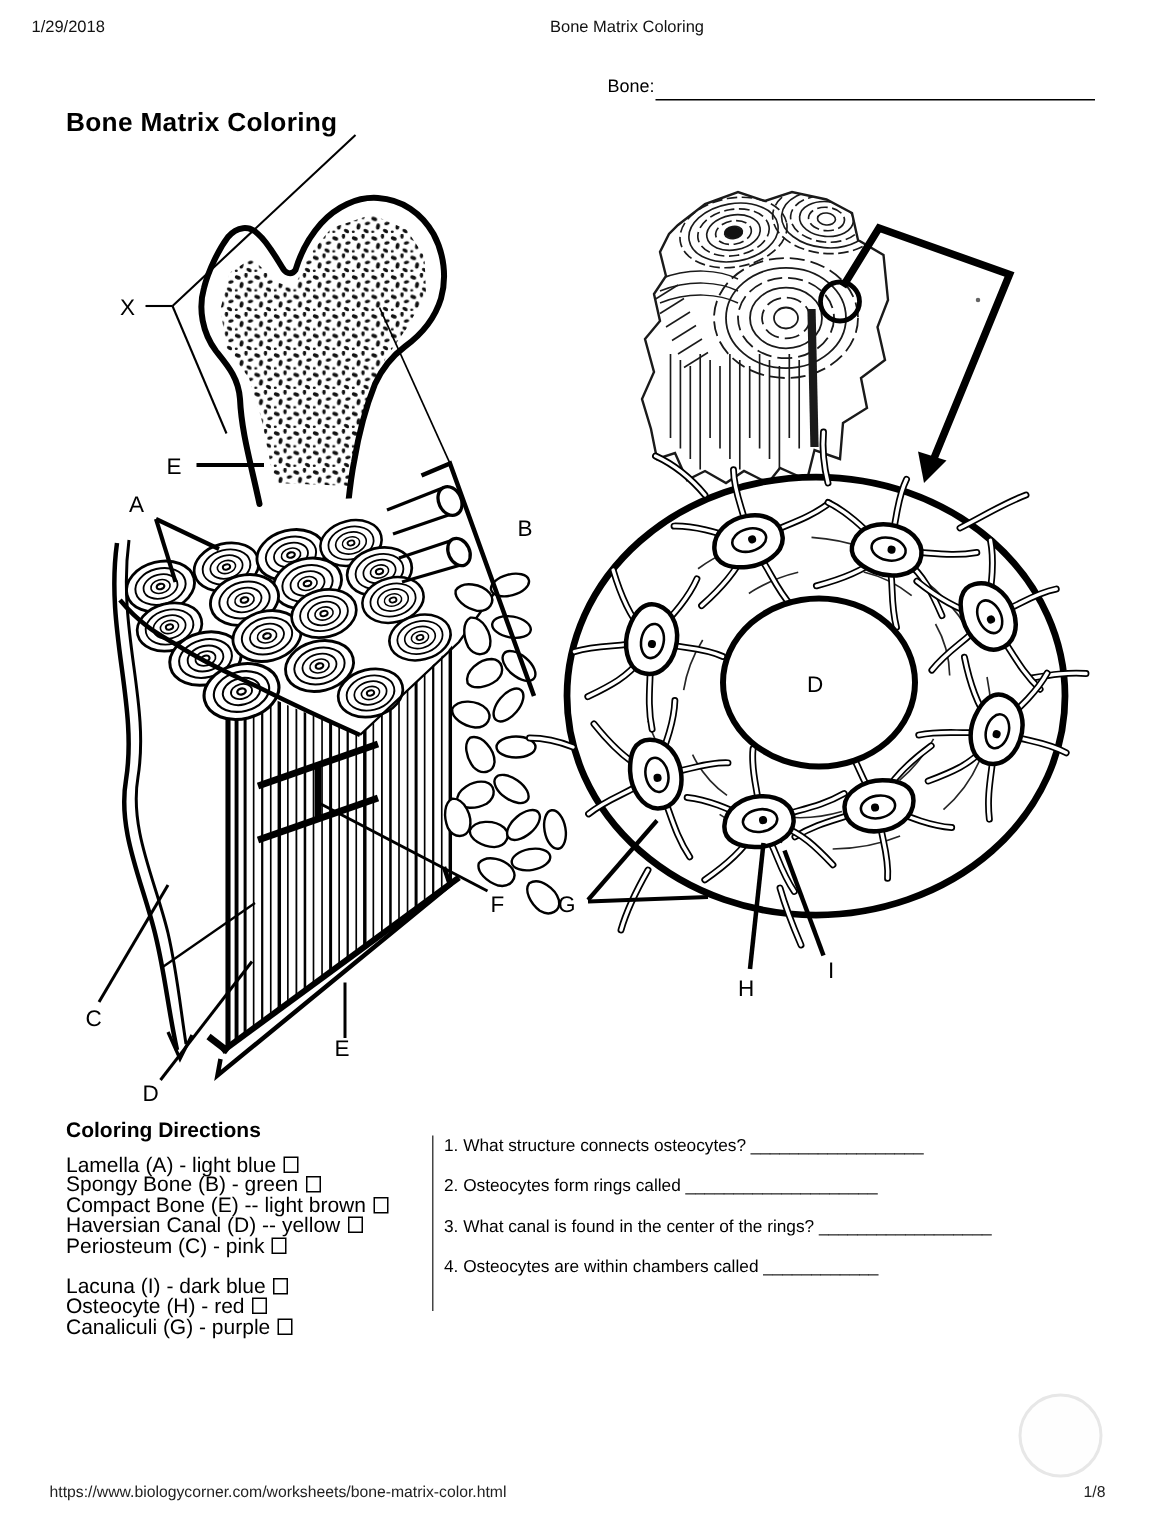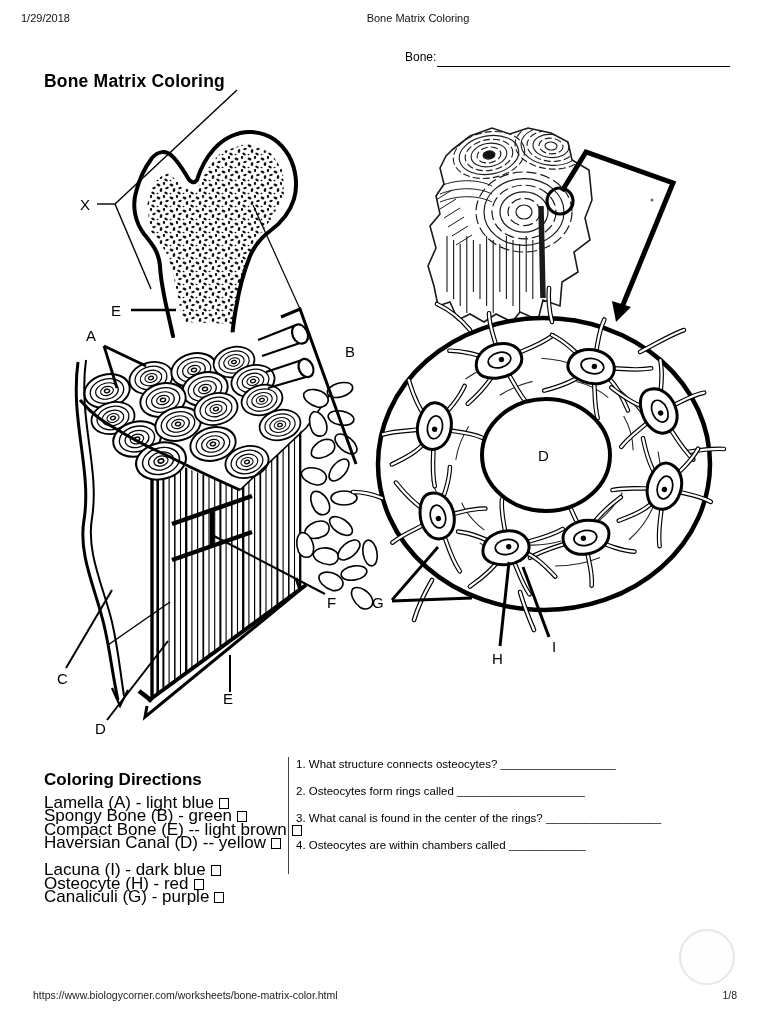--- a/index.html
+++ b/index.html
@@ -7,21 +7,21 @@
        font-family:"Liberation Sans",sans-serif;color:#000;}
   .abs{position:absolute}
   .hdr{top:12px;font-size:11px;color:#111}
   #hdr-date{left:21px}
   #hdr-title{left:66px;right:0;text-align:center}
   #name-row{top:50px;left:405px;font-size:12px}
   #name-line{top:51px;left:437px;width:293px;height:15px;border-bottom:1.4px solid #000}
   h1{position:absolute;top:71px;left:44px;font-size:17.5px;margin:0;letter-spacing:.2px}
   svg{position:absolute;left:0;top:0}
   svg text{font-family:"Liberation Sans",sans-serif;font-size:15px;fill:#000}
-  #directions{top:773px;left:44px;width:240px;font-size:17px;line-height:13.6px}
+  #directions{top:747px;left:44px;width:240px;font-size:14px;line-height:13.6px}
   #directions .dhead{font-weight:bold;margin-bottom:9px}
   .ditem{white-space:nowrap}
   .grp2{margin-top:13px}
   .cbox{display:inline-block;width:8px;height:9px;border:1.1px solid #000;margin-left:5px;vertical-align:-1px}
   #vdivider{left:288px;top:757px;width:1.3px;height:117px;background:#444}
   #questions{top:758px;left:296px;width:440px;font-size:11.5px}
   .q{height:27px;white-space:nowrap}
   .qblank{letter-spacing:0}
   .ftr{top:989px;font-size:10.5px;color:#222}
   #ftr-url{left:33px}
@@ -536,20 +536,21 @@
     <text x="552" y="652">I</text>
   </g>
 </svg>
 
 <div class="abs" id="directions">
   <div class="dhead">Coloring Directions</div>
   <div class="ditem"><span>Lamella (A) - light blue</span><span class="cbox"></span></div>
   <div class="ditem"><span>Spongy Bone (B) - green</span><span class="cbox"></span></div>
   <div class="ditem"><span>Compact Bone (E) -- light brown</span><span class="cbox"></span></div>
   <div class="ditem"><span>Haversian Canal (D) -- yellow</span><span class="cbox"></span></div>
+  <div class="ditem"><span>Periosteum (C) - pink</span><span class="cbox"></span></div>
   <div class="ditem grp2"><span>Lacuna (I) - dark blue</span><span class="cbox"></span></div>
   <div class="ditem"><span>Osteocyte (H) - red</span><span class="cbox"></span></div>
   <div class="ditem"><span>Canaliculi (G) - purple</span><span class="cbox"></span></div>
 </div>
 
 <div class="abs" id="vdivider"></div>
 
 <div class="abs" id="questions">
   <div class="q"><span>1. What structure connects osteocytes?</span> <span class="qblank">__________________</span></div>
   <div class="q"><span>2. Osteocytes form rings called</span> <span class="qblank">____________________</span></div>

